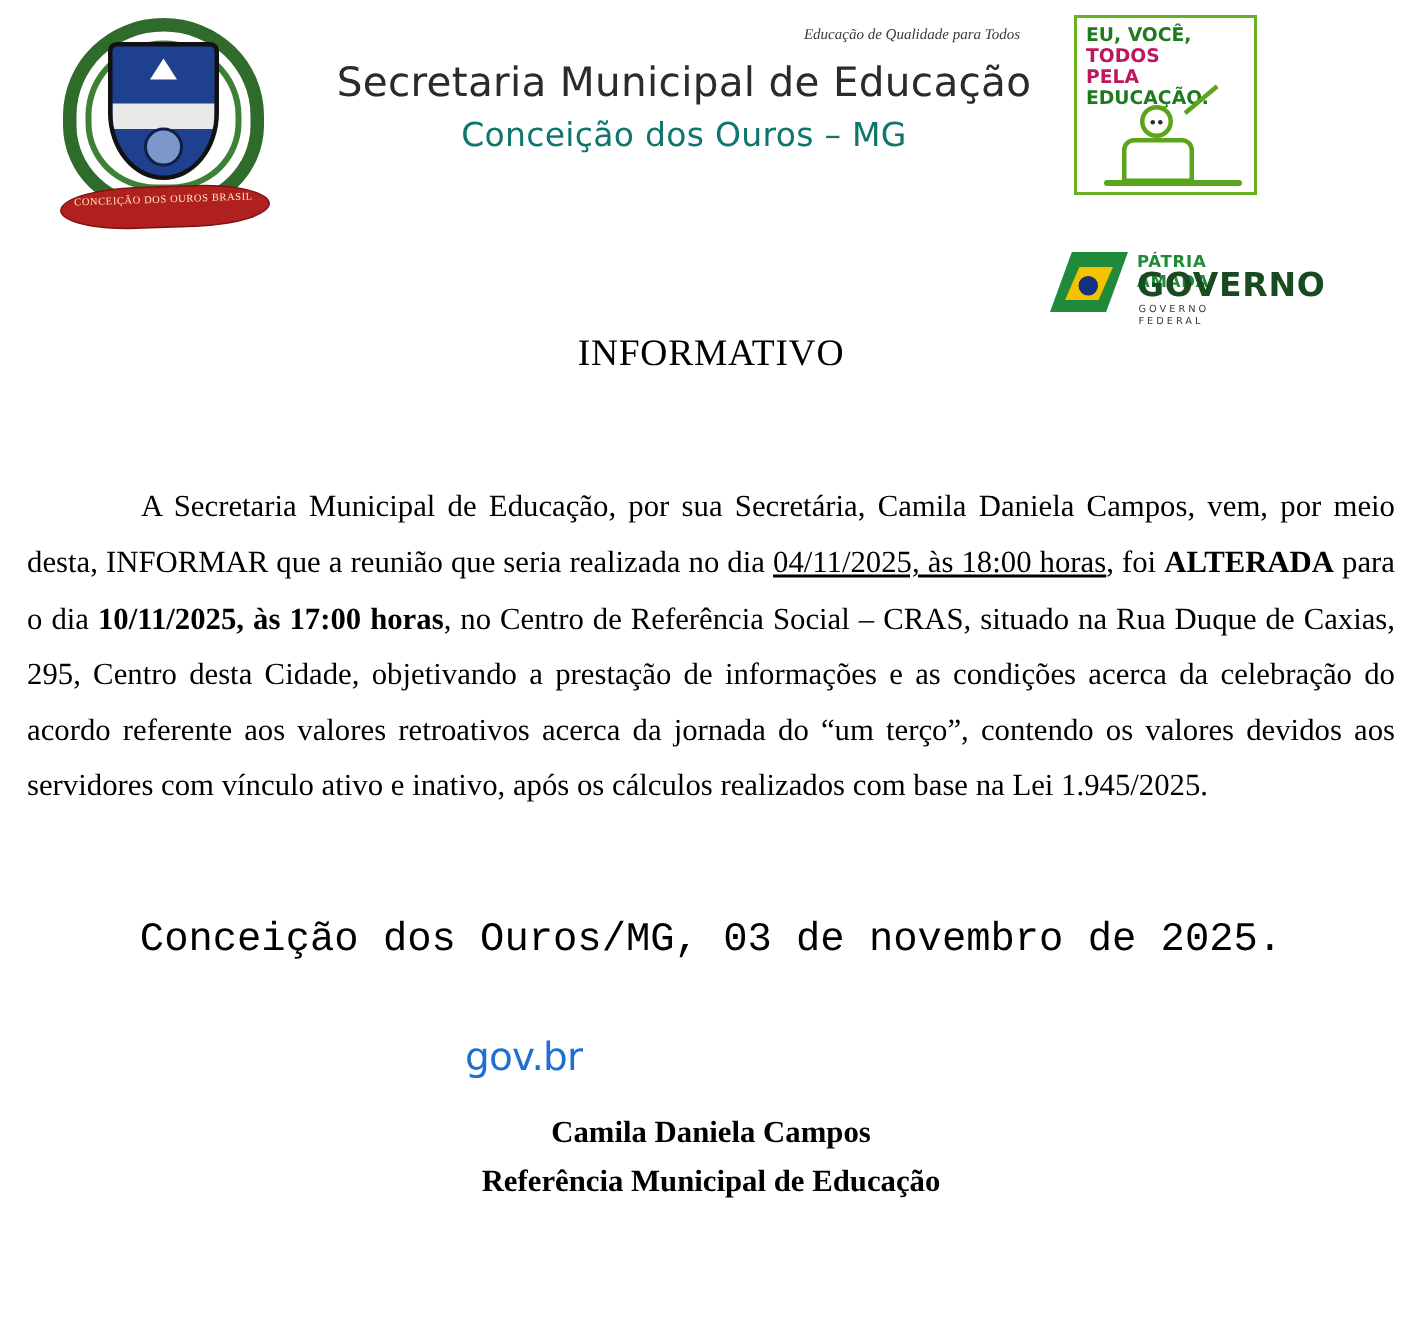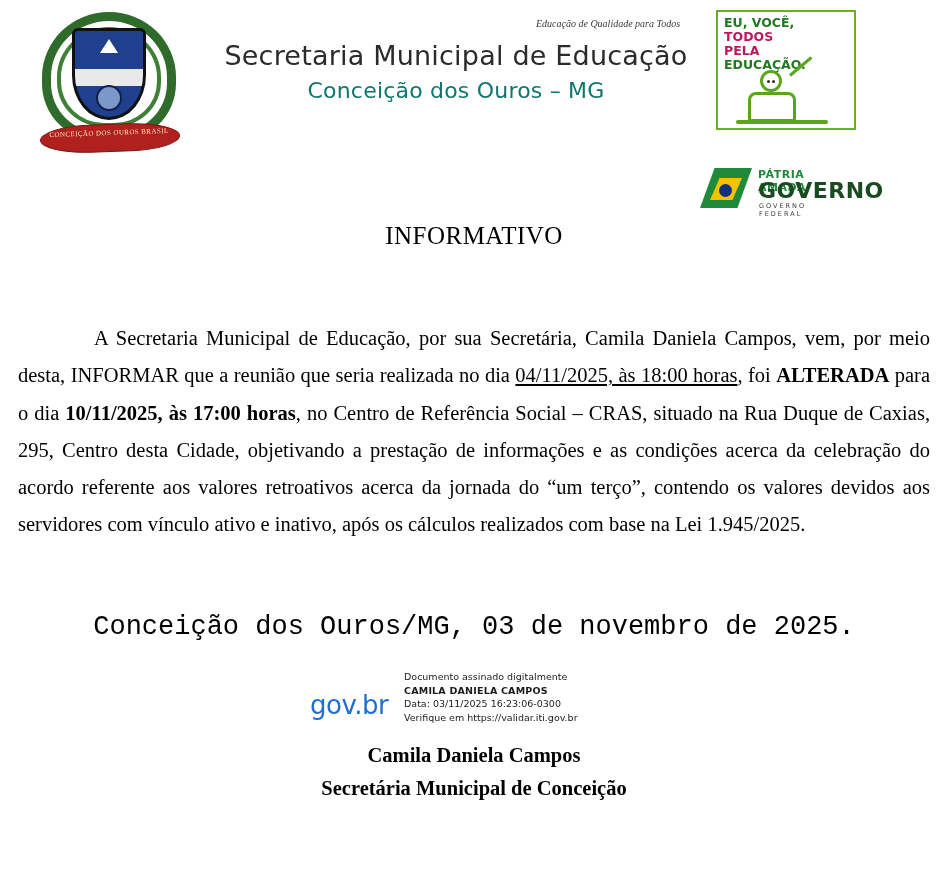--- a/index.html
+++ b/index.html
@@ -157,21 +157,21 @@
     font-size: 10px;
     font-style: italic;
     color: #3a3a3a;
   }
 
   
   .edu-logo {
     position: absolute;
     left: 716px;
     top: 10px;
-    width: 140px;
+    width: 122px;
     height: 120px;
     border: 2px solid #6ab023;
     box-sizing: border-box;
     background: #ffffff;
   }
   .edu-logo .eu-text {
     position: absolute;
     left: 6px;
     top: 4px;
     width: 78px;
@@ -442,22 +442,16 @@
 <div class="doc-title">INFORMATIVO</div>
 
 <div class="body-text">
   <span>A Secretaria Municipal de Educação, por sua Secretária, Camila Daniela Campos, vem, por meio desta, INFORMAR que a reunião que seria realizada no dia </span><u>04/11/2025, às 18:00 horas</u><span>, foi </span><b>ALTERADA</b><span> para o dia </span><b>10/11/2025, às 17:00 horas</b><span>, no Centro de Referência Social – CRAS, situado na Rua Duque de Caxias, 295, Centro desta Cidade, objetivando a prestação de informações e as condições acerca da celebração do acordo referente aos valores retroativos acerca da jornada do “um terço”, contendo os valores devidos aos servidores com vínculo ativo e inativo, após os cálculos realizados com base na Lei 1.945/2025.</span>
 </div>
 
 <div class="place-date">Conceição dos Ouros/MG, 03 de novembro de 2025.</div>
 
 <div class="signature-stamp">
   <div class="govbr"><span class="g">gov</span><span class="dot">.</span><span class="br">br</span></div>
-  <div class="meta">
-    <div>Documento assinado digitalmente</div>
-    <div class="name">CAMILA DANIELA CAMPOS</div>
-    <div>Data: 03/11/2025 16:23:06-0300</div>
-    <div>Verifique em https://validar.iti.gov.br</div>
-  </div>
 </div>
 
 <div class="sign-name">Camila Daniela Campos</div>
-<div class="sign-role">Secretária Municipal de Conceição</div>
+<div class="sign-role">Referência Municipal de Educação</div>
 
 </body></html>

